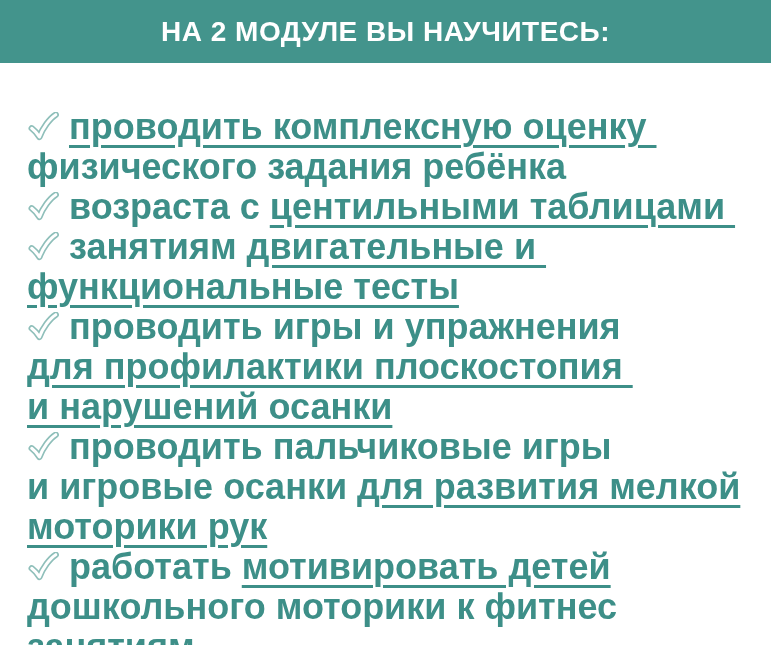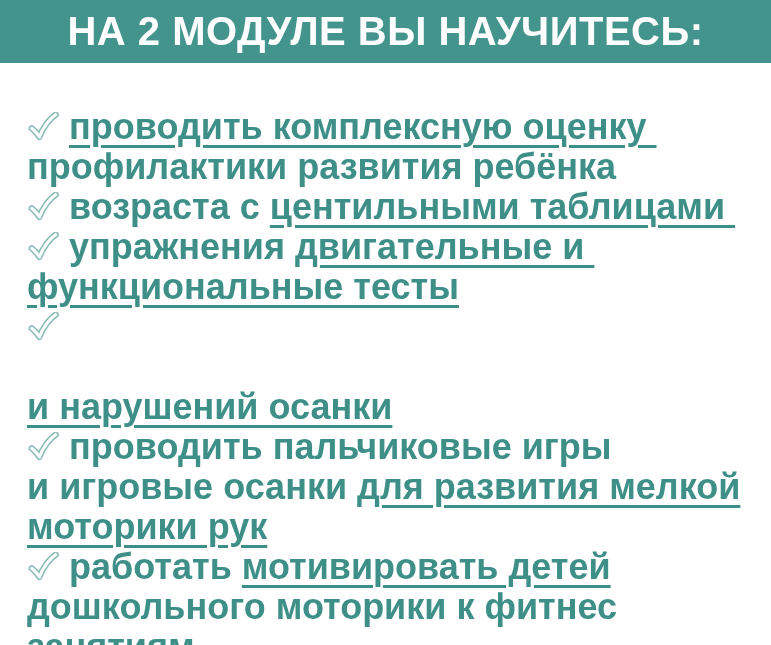--- a/index.html
+++ b/index.html
@@ -16,21 +16,21 @@
   .banner {
     height: 63px;
     background: var(--banner, #43948C);
     display: flex;
     align-items: center;
     justify-content: center;
   }
   .banner-title {
     margin: 16px;
     color: var(--header-text, #ffffff);
-    font-size: 40px;
+    font-size: 28px;
     font-weight: 800;
     letter-spacing: 0.5px;
     white-space: nowrap;
   }
   .content {
     padding: 44px 20px 0 27px;
     color: var(--body-text, #3D8F88);
     font-size: 36px;
     font-weight: 700;
     line-height: 40px;
@@ -72,33 +72,33 @@
 <body>
 
 <header class="banner">
   <h1 class="banner-title">НА 2 МОДУЛЕ ВЫ НАУЧИТЕСЬ:</h1>
 </header>
 
 <main class="content">
     <div class="item"><svg class="check" viewBox="0 0 36 32" aria-hidden="true">
         <path class="c1" d="M5 18 C9 21 11.5 24.5 13.5 27.5 C17 18 25 7 31.5 3"></path>
         <path class="c2" d="M5 18 C9 21 11.5 24.5 13.5 27.5 C17 18 25 7 31.5 3"></path>
-      </svg><span class="seg u">проводить комплексную оценку&nbsp;</span><br><span class="seg">профилактики развития ребёнка</span></div>
+      </svg><span class="seg u">проводить комплексную оценку&nbsp;</span><br><span class="seg">физического задания ребёнка</span></div>
     <div class="item"><svg class="check" viewBox="0 0 36 32" aria-hidden="true">
         <path class="c1" d="M5 18 C9 21 11.5 24.5 13.5 27.5 C17 18 25 7 31.5 3"></path>
         <path class="c2" d="M5 18 C9 21 11.5 24.5 13.5 27.5 C17 18 25 7 31.5 3"></path>
       </svg><span class="seg">возраста с </span><span class="seg u">центильными таблицами&nbsp;</span></div>
     <div class="item"><svg class="check" viewBox="0 0 36 32" aria-hidden="true">
         <path class="c1" d="M5 18 C9 21 11.5 24.5 13.5 27.5 C17 18 25 7 31.5 3"></path>
         <path class="c2" d="M5 18 C9 21 11.5 24.5 13.5 27.5 C17 18 25 7 31.5 3"></path>
-      </svg><span class="seg">упражнения </span><span class="seg u">двигательные и&nbsp;</span><br><span class="seg u">функциональные тесты</span></div>
+      </svg><span class="seg">занятиям </span><span class="seg u">двигательные и&nbsp;</span><br><span class="seg u">функциональные тесты</span></div>
     <div class="item"><svg class="check" viewBox="0 0 36 32" aria-hidden="true">
         <path class="c1" d="M5 18 C9 21 11.5 24.5 13.5 27.5 C17 18 25 7 31.5 3"></path>
         <path class="c2" d="M5 18 C9 21 11.5 24.5 13.5 27.5 C17 18 25 7 31.5 3"></path>
-      </svg><br><br><span class="seg u">и нарушений осанки</span></div>
+      </svg><span class="seg">проводить игры и упражнения</span><br><span class="seg u">для профилактики плоскостопия&nbsp;</span><br><span class="seg u">и нарушений осанки</span></div>
     <div class="item"><svg class="check" viewBox="0 0 36 32" aria-hidden="true">
         <path class="c1" d="M5 18 C9 21 11.5 24.5 13.5 27.5 C17 18 25 7 31.5 3"></path>
         <path class="c2" d="M5 18 C9 21 11.5 24.5 13.5 27.5 C17 18 25 7 31.5 3"></path>
       </svg><span class="seg">проводить пальчиковые игры</span><br><span class="seg">и игровые осанки </span><span class="seg u">для развития мелкой</span><br><span class="seg u">моторики рук</span></div>
     <div class="item"><svg class="check" viewBox="0 0 36 32" aria-hidden="true">
         <path class="c1" d="M5 18 C9 21 11.5 24.5 13.5 27.5 C17 18 25 7 31.5 3"></path>
         <path class="c2" d="M5 18 C9 21 11.5 24.5 13.5 27.5 C17 18 25 7 31.5 3"></path>
       </svg><span class="seg">работать </span><span class="seg u">мотивировать детей</span><br><span class="seg">дошкольного моторики к фитнес занятиям</span></div>
   </main>
 

